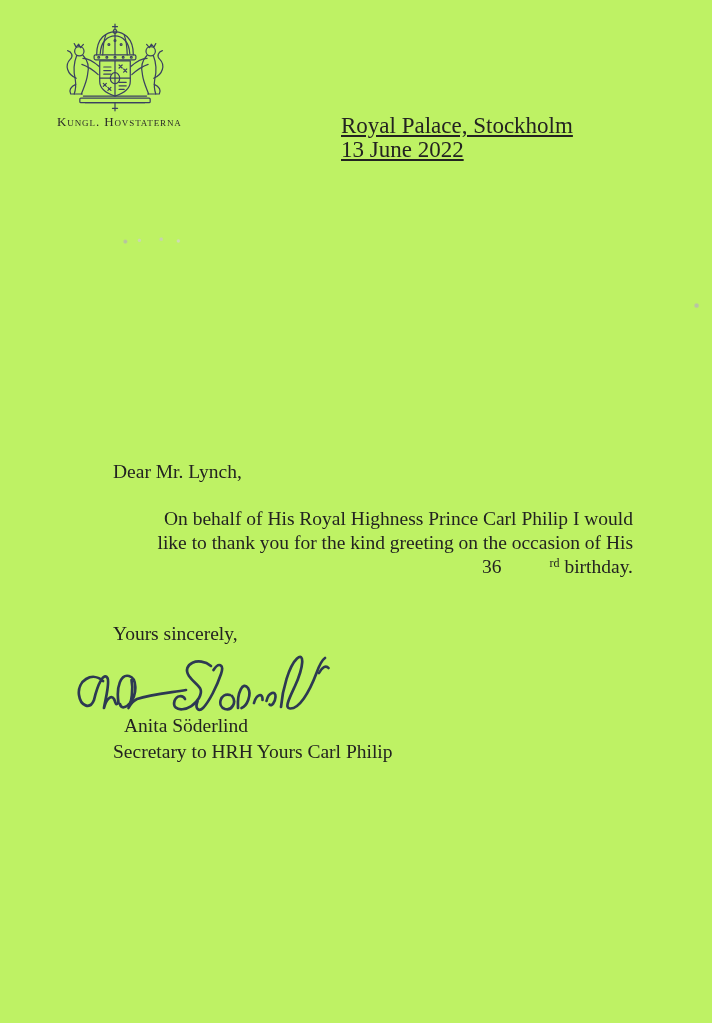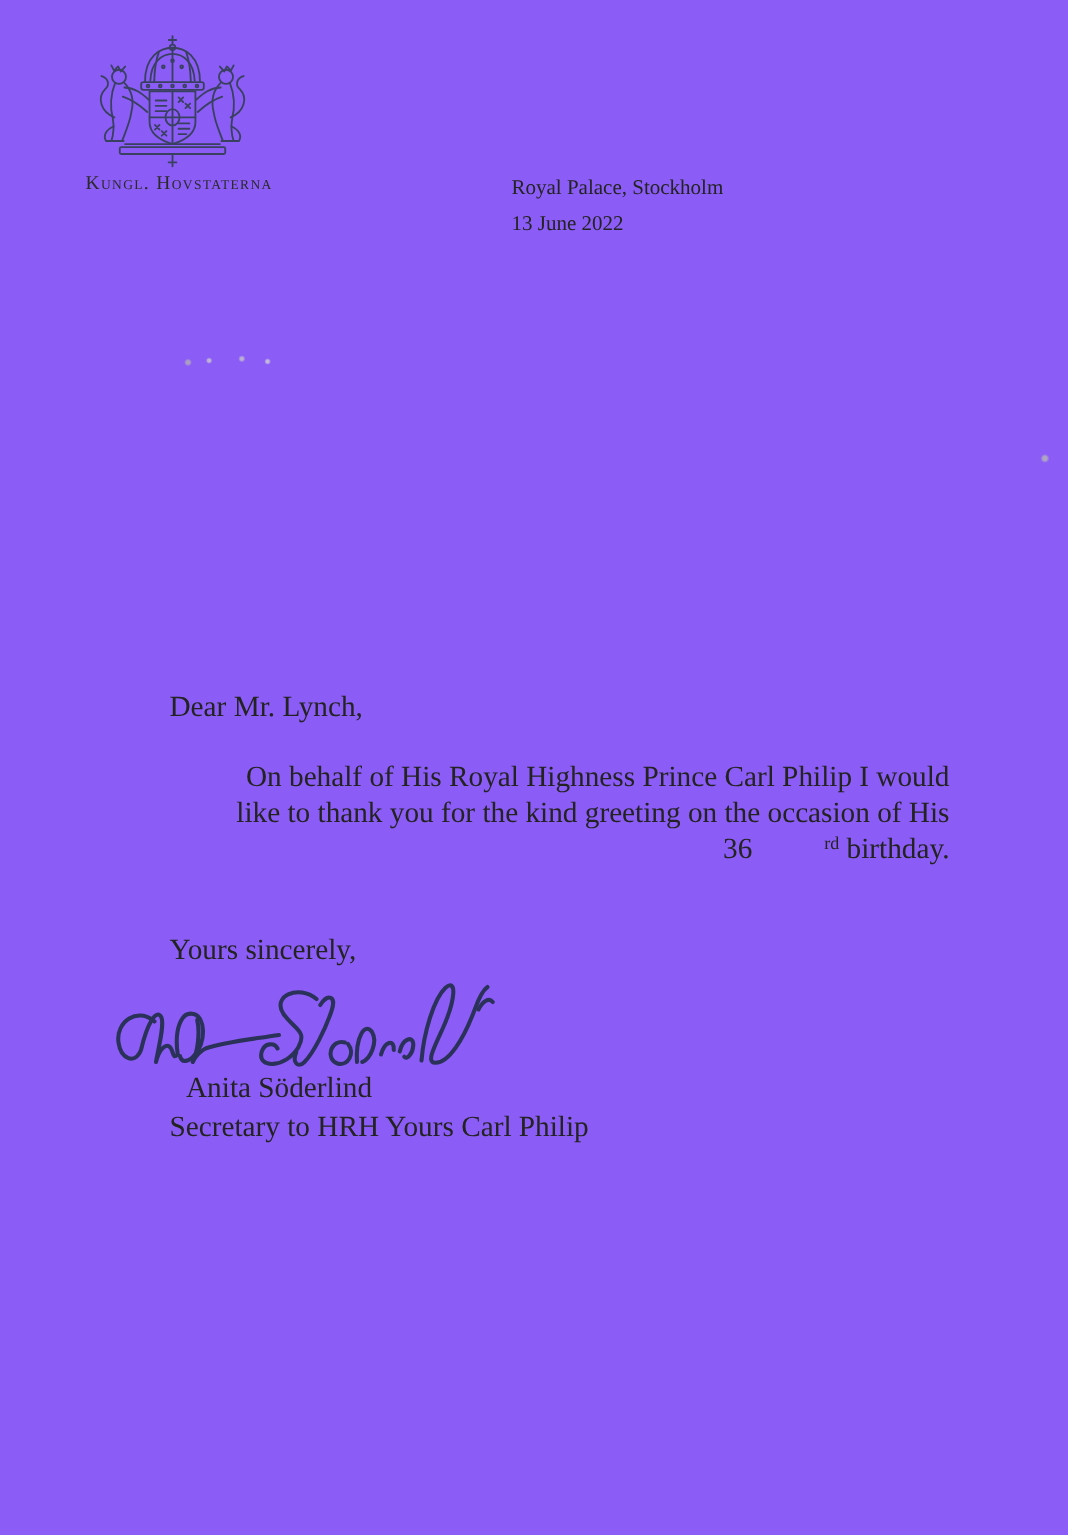--- a/index.html
+++ b/index.html
@@ -11,21 +11,21 @@
     height: 1023px;
     background: #ffffff;
     position: relative;
     overflow: hidden;
     font-family: "Liberation Serif", "DejaVu Serif", serif;
     color: #232321;
   }
   .page {
     position: absolute;
     inset: 0;
-    background: #8b5cf6;
+    background: #bef264;
   }
   
   .crest {
     position: absolute;
     left: 62px;
     top: 22px;
     width: 106px;
     height: 90px;
   }
   .crest svg { width: 100%; height: 100%; }
@@ -36,23 +36,24 @@
     font-size: 13px;
     font-variant: small-caps;
     letter-spacing: 0.9px;
     color: #2a2a28;
   }
   
   .dateline {
     position: absolute;
     left: 341px;
     top: 114px;
-    font-size: 14px;
+    font-size: 23px;
     line-height: 23.5px;
     color: #232321;
+    text-decoration: underline;
   }
   
   .salutation {
     position: absolute;
     left: 113px;
     top: 461px;
     font-size: 19.5px;
     color: #232321;
   }
   .paragraph {

